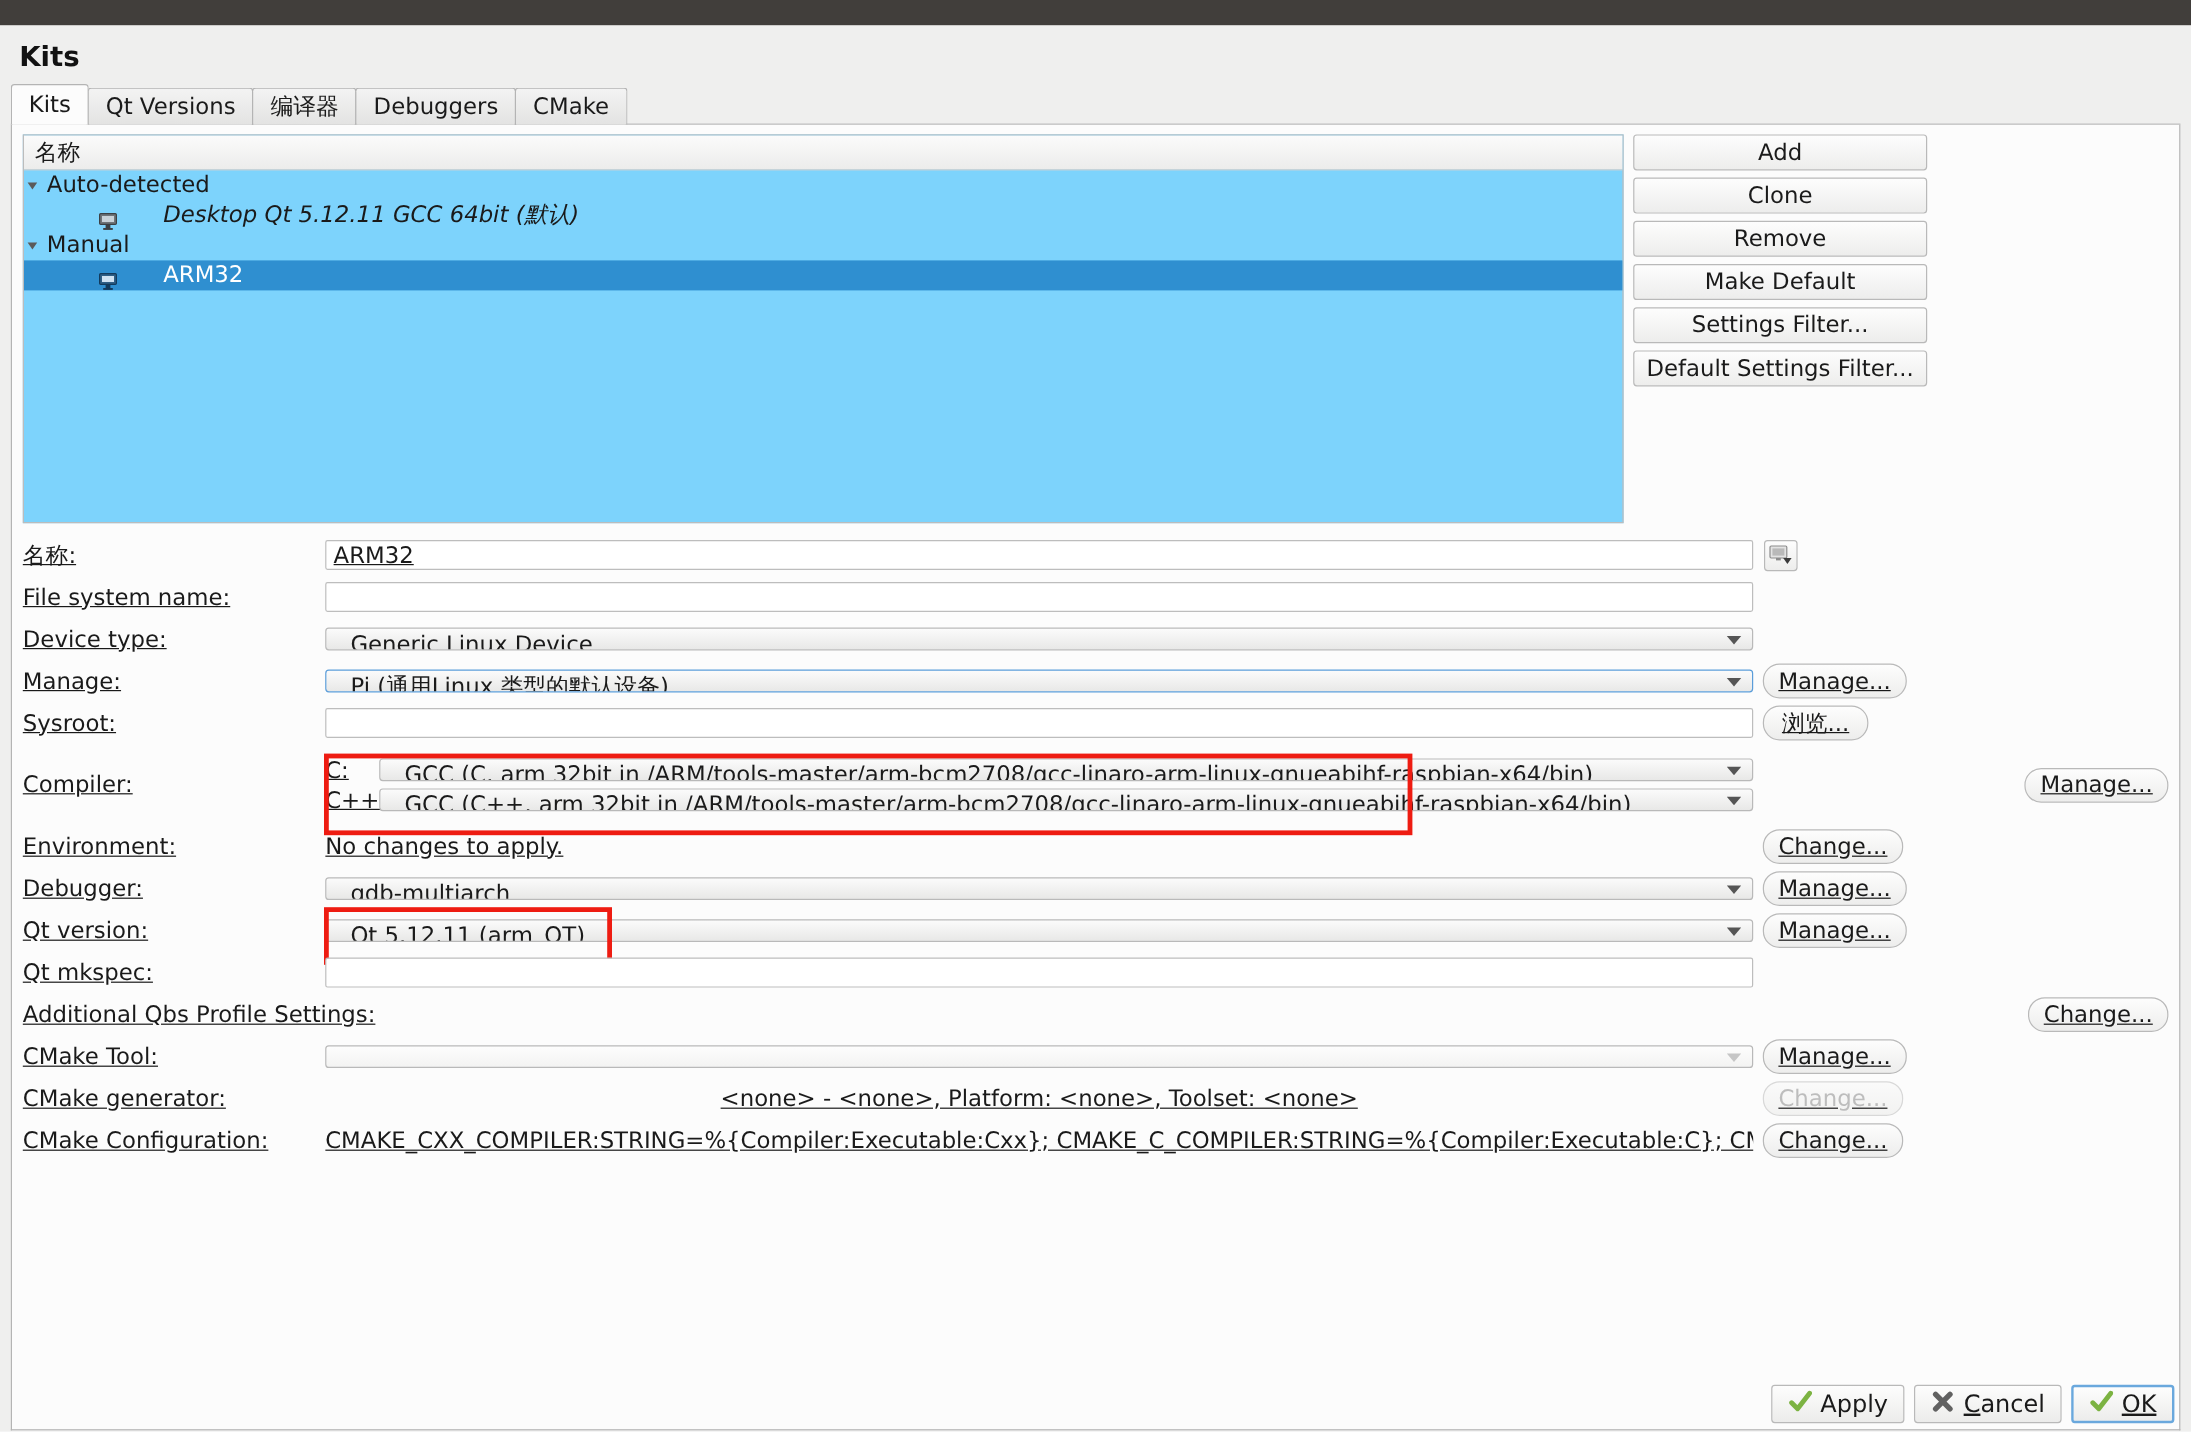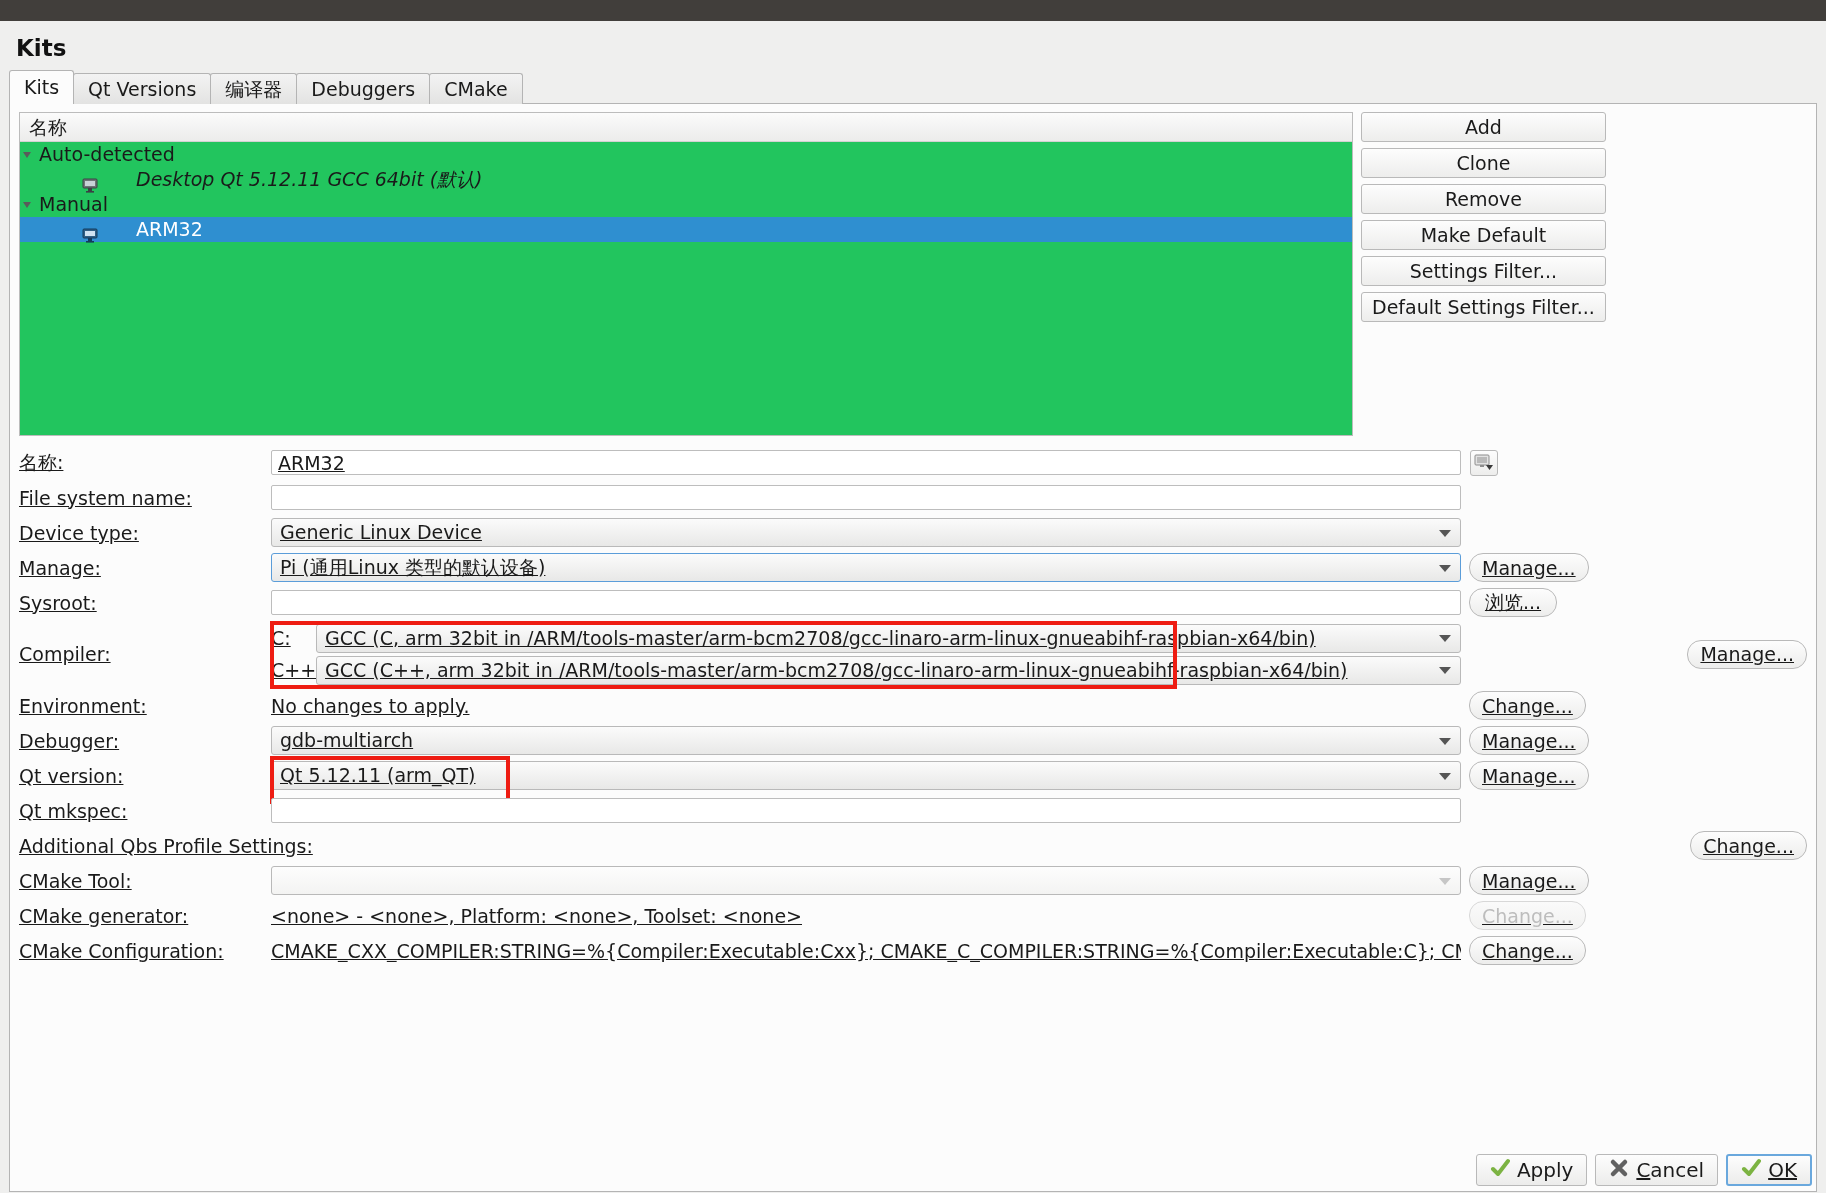--- a/index.html
+++ b/index.html
@@ -30,21 +30,21 @@
   }
   .tabline{position:absolute;left:0;right:9px;bottom:0;height:1px;background:#b4b4b4;z-index:0;}
 
   
   .content{position:relative;background:#fcfcfc;border:1px solid #b4b4b4;border-top:none;
            margin:0 9px;height:1088px;box-sizing:border-box;}
   .inner{position:absolute;inset:0;padding:8px 9px 0 9px;}
 
   
   .listwrap{display:flex;gap:8px;}
-  .listbox{width:1334px;height:324px;border:1px solid #bcbcbc;background:#22c55e;box-sizing:border-box;}
+  .listbox{width:1334px;height:324px;border:1px solid #bcbcbc;background:#7dd3fc;box-sizing:border-box;}
   .listhead{height:28px;line-height:28px;padding-left:9px;font-size:19px;
             background:linear-gradient(#fbfbfb,#ececeb);border-bottom:1px solid #d2d2d2;color:#1a1a1a;}
   .row{height:25px;line-height:25px;display:flex;align-items:center;font-size:19px;white-space:nowrap;}
   .row.group{padding-left:20px;}
   .row.child{padding-left:62px;gap:31px;}
   .row.sel{background:#2f8fd0;color:#fff;}
   .arrow{width:0;height:0;border-left:6px solid #5b5b5b;border-top:4.5px solid transparent;
          border-bottom:4.5px solid transparent;transform:rotate(90deg);margin-right:9px;margin-left:-16px;display:inline-block;}
   .kiticon{display:inline-block;width:16px;height:15px;margin-right:7px;position:relative;top:2px;}
   .kitname{font-style:italic;}
@@ -63,23 +63,23 @@
   .form{margin-top:10px;text-decoration:underline;}
   .frow{display:flex;align-items:center;height:33px;margin-bottom:2px;}
   .flabel{width:252px;flex:none;font-size:19px;color:#1a1a1a;}
   .fctrl{flex:1;display:flex;align-items:center;position:relative;}
   .input{
     height:25px;border:1px solid #bdbdbd;background:#fff;border-radius:2px;
     font-size:19px;line-height:25px;padding:0 6px;box-sizing:border-box;color:#1a1a1a;
     white-space:nowrap;overflow:hidden;
   }
   .combo{
-    height:29px;border:1px solid #b9b9b9;border-radius:3px;
+    height:19px;border:1px solid #b9b9b9;border-radius:3px;
     background:linear-gradient(#fbfbfb,#e8e8e7);
-    font-size:19px;line-height:27px;padding:0 26px 0 8px;box-sizing:border-box;color:#1a1a1a;
+    font-size:19px;line-height:27px;padding:0 26px 0 20px;box-sizing:border-box;color:#1a1a1a;
     position:relative;white-space:nowrap;overflow:hidden;
   }
   .combo.focus{border-color:#5b9dd9;}
   .combo.flat{background:linear-gradient(#fdfdfd,#f3f3f2);}
   .caret{position:absolute;right:9px;top:50%;margin-top:-3px;width:0;height:0;
          border-left:6px solid transparent;border-right:6px solid transparent;border-top:7px solid #555;}
   .caret.dim{border-top-color:#c6c6c6;}
   .statictext{font-size:19px;color:#1a1a1a;white-space:nowrap;overflow:hidden;}
   .sidebtn{
     height:29px;padding:0 12px;margin-left:8px;flex:none;
@@ -312,21 +312,21 @@
           <span></span>
           <span class="caret dim"></span>
         </div>
         <div class="sidebtn">Manage...</div>
       </div>
     </div>
 
     <div class="frow">
       <div class="flabel">CMake generator:</div>
       <div class="fctrl">
-        <div class="statictext" style="width:1190px;">&lt;none&gt; - &lt;none&gt;, Platform: &lt;none&gt;, Toolset: &lt;none&gt;</div>
+        <div class="statictext" style="width:1190px;text-align:center;">&lt;none&gt; - &lt;none&gt;, Platform: &lt;none&gt;, Toolset: &lt;none&gt;</div>
         <div class="sidebtn disabled">Change...</div>
       </div>
     </div>
 
     <div class="frow">
       <div class="flabel">CMake Configuration:</div>
       <div class="fctrl">
         <div class="statictext" style="width:1190px;">CMAKE_CXX_COMPILER:STRING=%{Compiler:Executable:Cxx}; CMAKE_C_COMPILER:STRING=%{Compiler:Executable:C}; CMAKE_PREFIX_PATH:STRIN...</div>
         <div class="sidebtn">Change...</div>
       </div>

